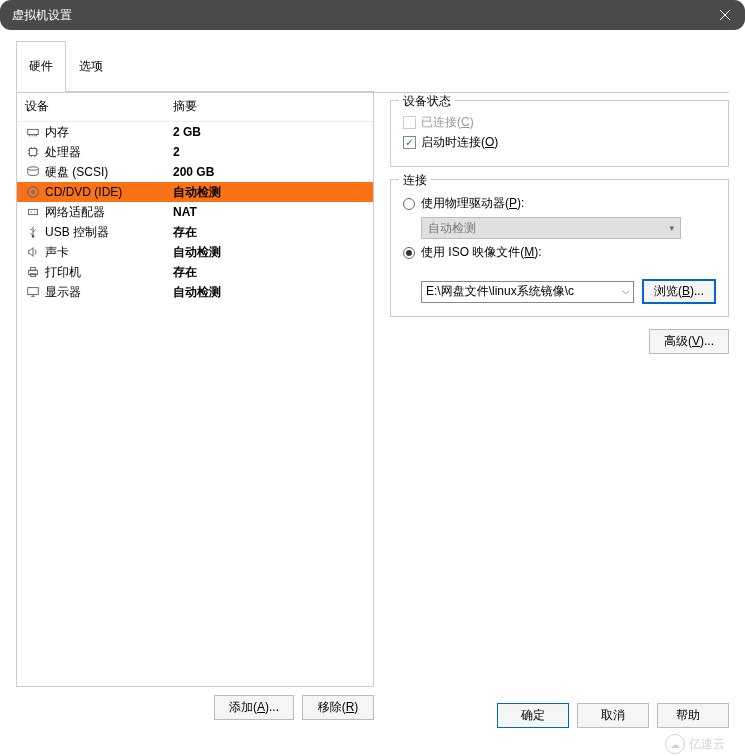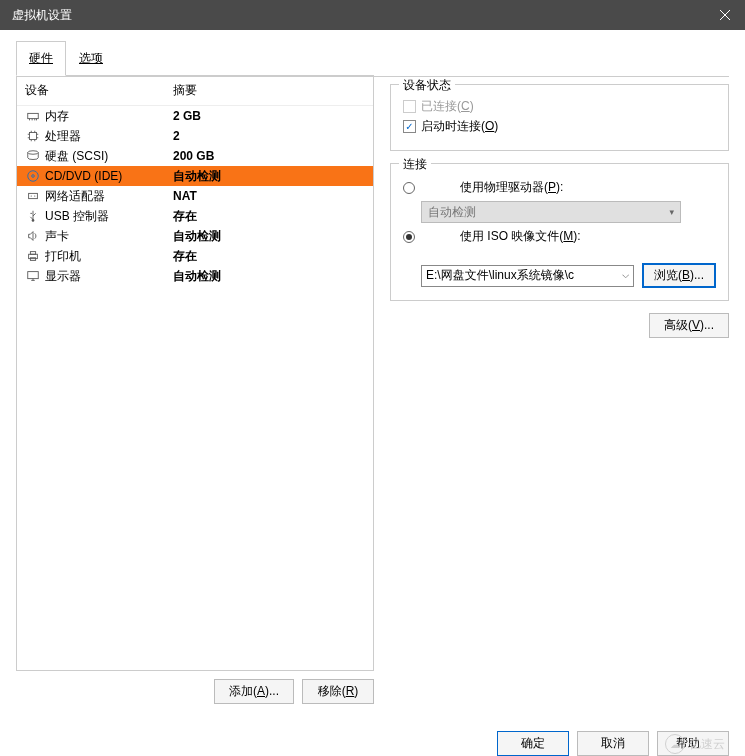--- a/index.html
+++ b/index.html
@@ -1,23 +1,23 @@
 <!DOCTYPE html>
 <html><head>
 <meta charset="utf-8">
 <style>
 * { box-sizing: border-box; font-family: "Microsoft YaHei", "Segoe UI", sans-serif; font-size: 12px; }
 body { margin: 0; background: #fff; width: 745px; height: 756px; position: relative; }
-.titlebar { background: #4a4a4a; color: #fff; height: 30px; display: flex; align-items: center; padding-left: 12px; }
+.titlebar { background: #4a4a4a; color: #fff; height: 30px; display: flex; align-items: center; padding-left: 12px; border-radius: 11px; }
 .titlebar-text { flex: 1; }
 .titlebar-close { width: 40px; height: 30px; display: flex; align-items: center; justify-content: center; color: #fff; }
 .titlebar-close svg { width: 10px; height: 10px; }
 .content-area { padding: 10px 16px 0 16px; }
 .tabs { display: flex; border-bottom: 1px solid #ccc; position: relative; top: 1px; z-index: 2; }
-.tab { padding: 8px 12px; border: 1px solid transparent; border-bottom: none; cursor: default; position: relative; text-decoration: underline; }
+.tab { padding: 16px 12px; border: 1px solid transparent; border-bottom: none; cursor: default; position: relative; }
 .tab.active { background: #fff; border: 1px solid #ccc; border-bottom: 1px solid #fff; }
 .panels { display: flex; gap: 16px; height: 636px; }
 .left-panel { width: 358px; display: flex; flex-direction: column; }
 .device-table { border: 1px solid #ccc; flex: 1; display: flex; flex-direction: column; margin-top: -1px; }
 .device-header { display: flex; padding: 6px 8px; border-bottom: 1px solid #eee; }
 .device-header .col-dev { width: 148px; font-weight: normal; }
 .device-header .col-sum { flex: 1; }
 .device-row { display: flex; align-items: center; padding: 2px 8px; height: 20px; }
 .device-row.selected { background: #f97316; }
 .device-icon { width: 16px; height: 16px; margin-right: 4px; display: inline-flex; align-items: center; justify-content: center; color: #555; }
@@ -28,29 +28,29 @@
 .device-buttons { display: flex; justify-content: flex-end; gap: 8px; padding: 8px 0; }
 .btn { background: #f5f5f5; border: 1px solid #bbb; padding: 3px 14px; min-width: 72px; text-align: center; cursor: default; }
 .right-panel { flex: 1; padding-top: 8px; }
 .group { border: 1px solid #ccc; margin-bottom: 12px; padding: 10px 12px 12px 12px; position: relative; }
 .group-title { position: absolute; top: -8px; left: 8px; background: #fff; padding: 0 4px; }
 .checkbox-row { display: flex; align-items: center; margin: 3px 0; }
 .checkbox-box { width: 13px; height: 13px; border: 1px solid #888; margin-right: 5px; display: inline-flex; align-items: center; justify-content: center; }
 .checkbox-box.disabled { border-color: #ccc; }
 .checkbox-label.disabled { color: #999; }
 .check-mark { color: #0066cc; font-size: 10px; line-height: 1; }
-.radio-row { display: flex; align-items: center; margin: 5px 0; gap: 39px; }
+.radio-row { display: flex; align-items: center; margin: 5px 0; }
 .radio-circle { width: 12px; height: 12px; border: 1px solid #666; border-radius: 50%; margin-right: 6px; display: inline-flex; align-items: center; justify-content: center; }
 .radio-dot { width: 6px; height: 6px; background: #333; border-radius: 50%; }
 .select-disabled { width: 260px; height: 22px; background: #e0e0e0; border: 1px solid #bbb; color: #777; padding: 2px 6px; margin-left: 18px; display: flex; align-items: center; justify-content: space-between; }
 .iso-row { display: flex; gap: 8px; margin-left: 18px; align-items: center; margin-top: 18px; }
 .iso-select { flex: 1; height: 22px; border: 1px solid #888; padding: 2px 4px; display: flex; align-items: center; justify-content: space-between; background: #fff; }
 .browse-btn { border: 2px solid #0066cc; padding: 2px 10px; background: #f5f5f5; }
 .advanced-row { display: flex; justify-content: flex-end; }
-.dialog-buttons { position: absolute; bottom: 0; right: 16px; display: flex; gap: 8px; }
+.dialog-buttons { position: absolute; bottom: 28px; right: 16px; display: flex; gap: 8px; }
 .ok-btn { border: 1px solid #0066cc; }
 .watermark { position: absolute; right: 0; bottom: 0; width: 80px; height: 24px; display: flex; align-items: center; gap: 4px; color: #ccc; pointer-events: none; opacity: 0.9;}
 .watermark-circle { width: 20px; height: 20px; border: 1px solid #ccc; border-radius: 50%; display: inline-flex; align-items: center; justify-content: center; font-size: 10px; }
 .dropdown-arrow { font-size: 9px; color: #666; }
 u { text-decoration: underline; }
 </style>
 </head>
 <body>
 
 <div class="titlebar">

